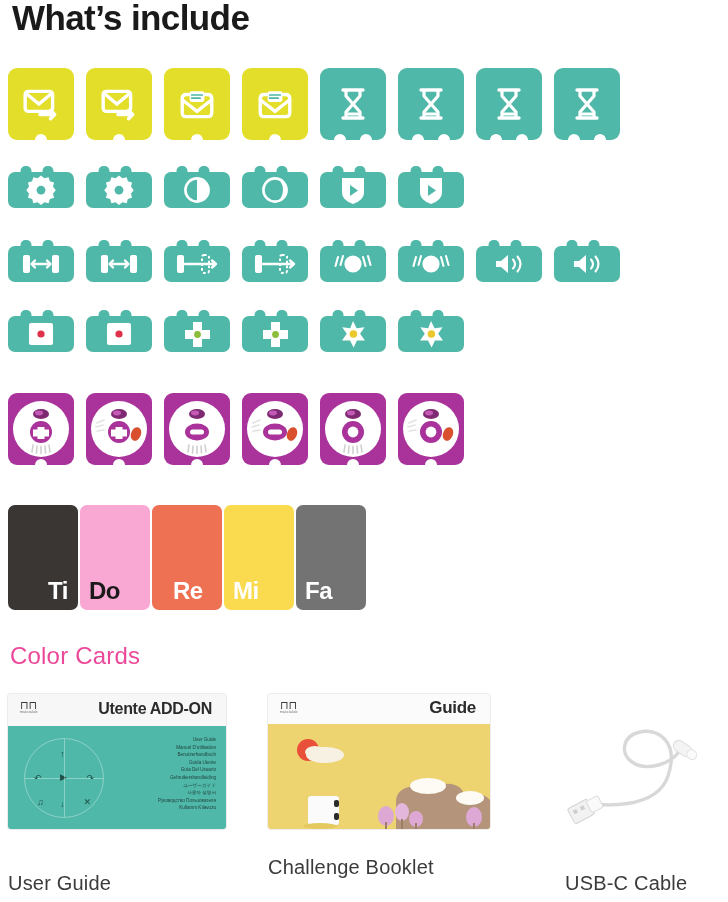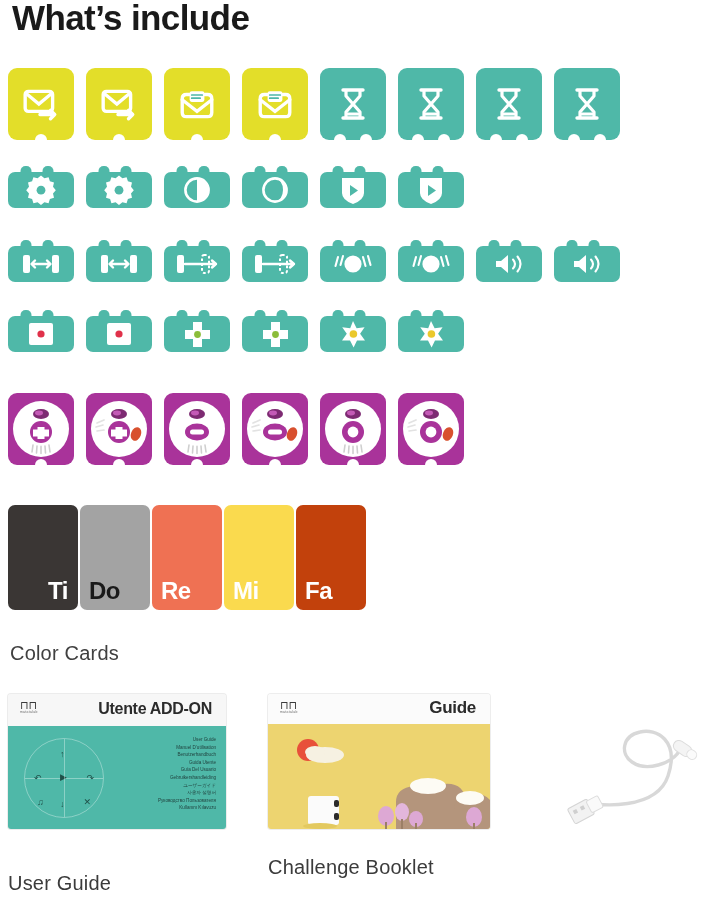--- a/index.html
+++ b/index.html
@@ -65,21 +65,21 @@
   .colorcards{position:absolute;left:8px;top:505px;display:flex;}
   .ccard{
     width:70px;height:105px;border-radius:7px;margin-right:2px;
     position:relative;box-sizing:border-box;
   }
   .ccard span{
     position:absolute;left:9px;bottom:5px;
     font-size:24px;font-weight:bold;letter-spacing:-0.5px;
   }
   .section-label{
-    position:absolute;font-size:20px;color:#404040;letter-spacing:0.2px;
+    position:absolute;font-size:24px;color:#ec4899;letter-spacing:0.2px;
   }
 
   
   .guide{
     position:absolute;left:8px;top:694px;width:218px;height:135px;
     background:#f4f4f4;border-radius:3px;overflow:hidden;
     box-shadow:0 0 0 1px #ececec;
   }
   .guide-head{
     height:32px;background:#f7f7f7;position:relative;
@@ -475,30 +475,30 @@
           </div>
           <div class="notch"></div>
         </div>
       </div>
     </div>
 
   <div class="colorcards" id="colorcards-host">
       <div class="ccard" style="background: rgb(58, 54, 52);">
         <span style="color: rgb(255, 255, 255); margin-left: 31px;">Ti</span>
       </div>
-      <div class="ccard" style="background: #a3a3a3;">
+      <div class="ccard" style="background: #f9a8d4;">
         <span style="color: rgb(26, 26, 26);">Do</span>
       </div>
       <div class="ccard" style="background: rgb(239, 113, 83);">
-        <span style="color: rgb(255, 255, 255);">Re</span>
+        <span style="color: rgb(255, 255, 255); margin-left: 12px;">Re</span>
       </div>
       <div class="ccard" style="background: rgb(250, 218, 78);">
         <span style="color: rgb(255, 255, 255);">Mi</span>
       </div>
-      <div class="ccard" style="background: #c2410c;">
+      <div class="ccard" style="background: #737373;">
         <span style="color: rgb(255, 255, 255);">Fa</span>
       </div>
     </div>
   <div class="section-label" style="left:10px;top:642px;">Color Cards</div>
 
   <div class="guide">
     <div class="guide-head">
       <div class="brand">
         <div class="brand-mark">⊓⊓</div>
         <div class="brand-sub">matatalab</div>
@@ -573,14 +573,15 @@
         <rect x="28" y="98" width="13" height="13" rx="2" fill="#fafafa" stroke="#dcdcdc" stroke-width="1"></rect>
         <rect x="12" y="100" width="4" height="4" fill="#cfcfcf"></rect>
         <rect x="20" y="100" width="4" height="4" fill="#cfcfcf"></rect>
       </g>
       <g transform="rotate(34 124 50)">
         <rect x="112" y="44" width="20" height="11" rx="5.5" fill="#f4f4f4" stroke="#dcdcdc" stroke-width="1"></rect>
         <rect x="128" y="45" width="10" height="9" rx="4.5" fill="#fbfbfb" stroke="#e0e0e0" stroke-width="1"></rect>
       </g>
     </svg>
   </div>
+  <div class="bottom-label" style="left:565px;top:872px;">USB-C Cable</div>
 
 </div>
 
 </body></html>

